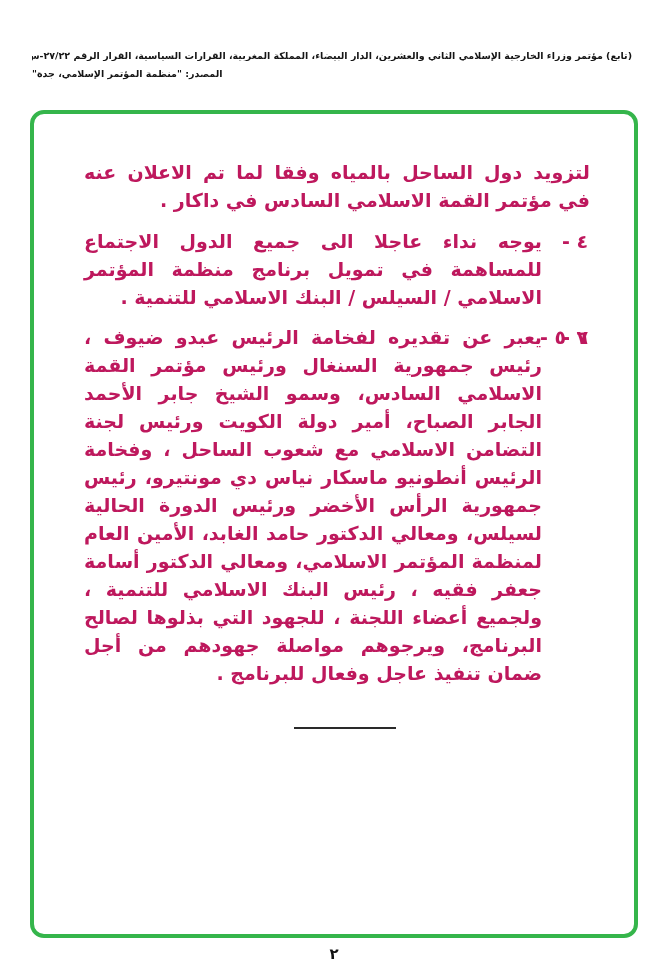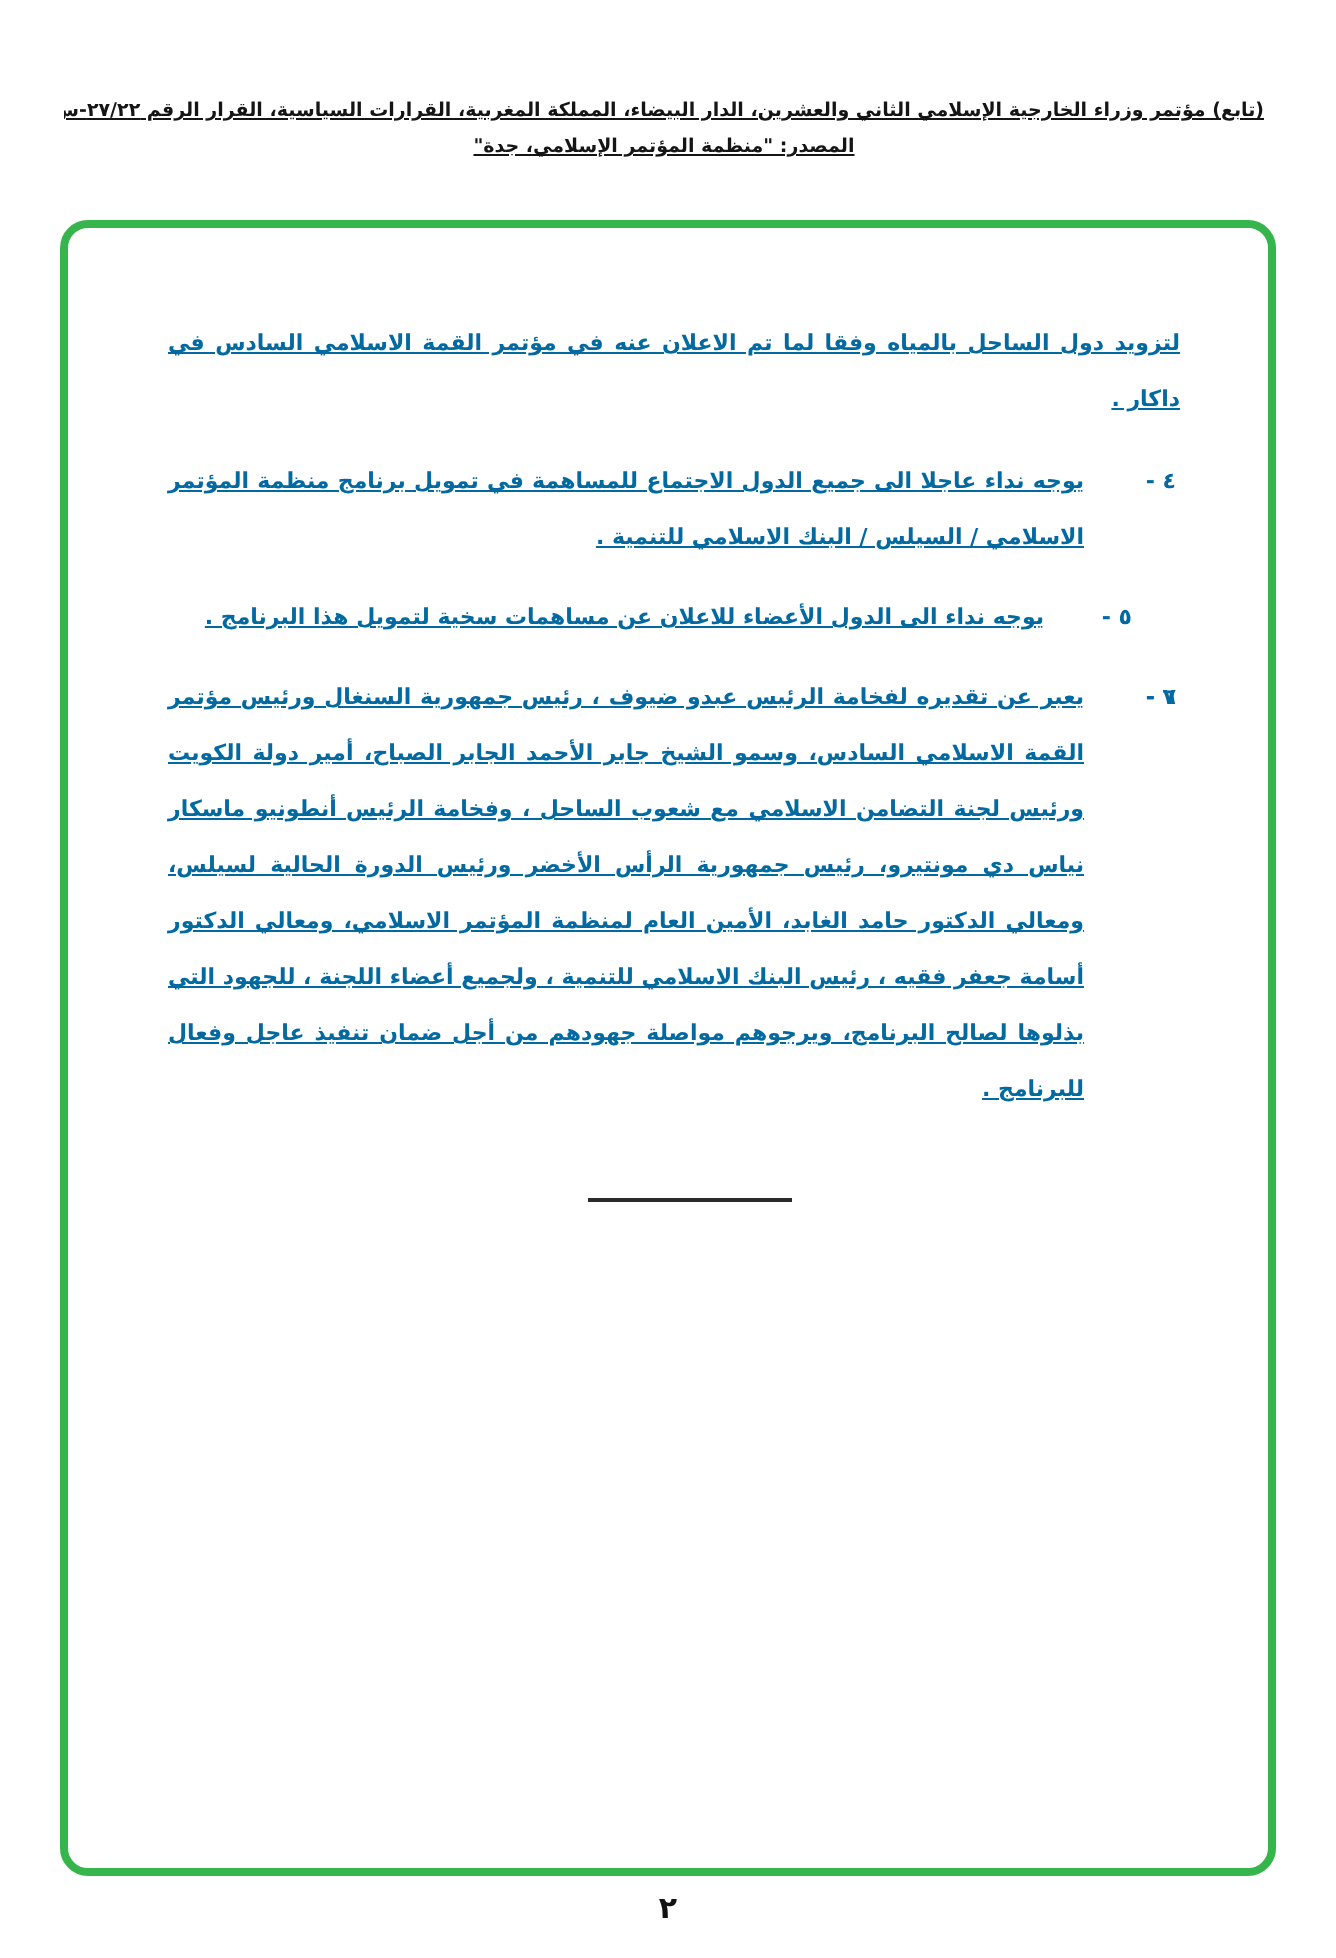--- a/index.html
+++ b/index.html
@@ -11,24 +11,23 @@
     margin: 0 auto;
   }
   .page {
     position: absolute; inset: 0;
     background: #ffffff;
   }
   .doc-header {
     position: absolute;
     top: 50px; right: 36px; left: 32px;
     direction: rtl;
-    text-align: center;
+    text-align: left;
     color: #151515;
     font-weight: bold;
-    text-decoration: underline;
   }
   .doc-header .line1 {
     font-size: 9.5px;
     white-space: nowrap;
     overflow: hidden;
   }
   .doc-header .line2 {
     font-size: 9.5px;
     margin-top: 7px;
   }
@@ -37,25 +36,24 @@
     top: 110px; left: 30px; right: 30px; bottom: 41px;
     border: 4px solid var(--color-border, #35b54b);
     border-radius: 14px;
     background: #ffffff;
   }
   .content {
     position: absolute; inset: 0;
     padding: 44px 44px 0 50px;
     direction: rtl;
     text-align: justify;
-    color: #0369a1;
+    color: #be185d;
     font-weight: bold;
-    font-size: 11px;
+    font-size: 19px;
     line-height: 28px;
-    text-decoration: underline;
   }
   .intro { margin-bottom: 13px; }
   .item {
     position: relative;
     padding-right: 48px;
     margin-bottom: 12px;
   }
   .item .num {
     position: absolute;
     right: 2px; top: 0;
@@ -94,21 +92,20 @@
 
       <p class="intro">لتزويد دول الساحل بالمياه وفقا لما تم الاعلان عنه في مؤتمر القمة الاسلامي السادس في داكار .</p>
 
       <div class="item">
         <span class="num">٤ -</span>
         <span>يوجه نداء عاجلا الى جميع الدول الاجتماع للمساهمة في تمويل برنامج منظمة المؤتمر الاسلامي / السيلس / البنك الاسلامي للتنمية .</span>
       </div>
 
       <div class="item indent">
         <span class="num">٥ -</span>
-        <span>يوجه نداء الى الدول الأعضاء للاعلان عن مساهمات سخية لتمويل هذا البرنامج .</span>
       </div>
 
       <div class="item">
         <span class="num">٦ -</span>
       </div>
 
       <div class="item">
         <span class="num">٧ -</span>
         <span>يعبر عن تقديره لفخامة الرئيس عبدو ضيوف ، رئيس جمهورية السنغال ورئيس مؤتمر القمة الاسلامي السادس، وسمو الشيخ جابر الأحمد الجابر الصباح، أمير دولة الكويت ورئيس لجنة التضامن الاسلامي مع شعوب الساحل ، وفخامة الرئيس أنطونيو ماسكار نياس دي مونتيرو، رئيس جمهورية الرأس الأخضر ورئيس الدورة الحالية لسيلس، ومعالي الدكتور حامد الغابد، الأمين العام لمنظمة المؤتمر الاسلامي، ومعالي الدكتور أسامة جعفر فقيه ، رئيس البنك الاسلامي للتنمية ، ولجميع أعضاء اللجنة ، للجهود التي بذلوها لصالح البرنامج، ويرجوهم مواصلة جهودهم من أجل ضمان تنفيذ عاجل وفعال للبرنامج .</span>
       </div>

